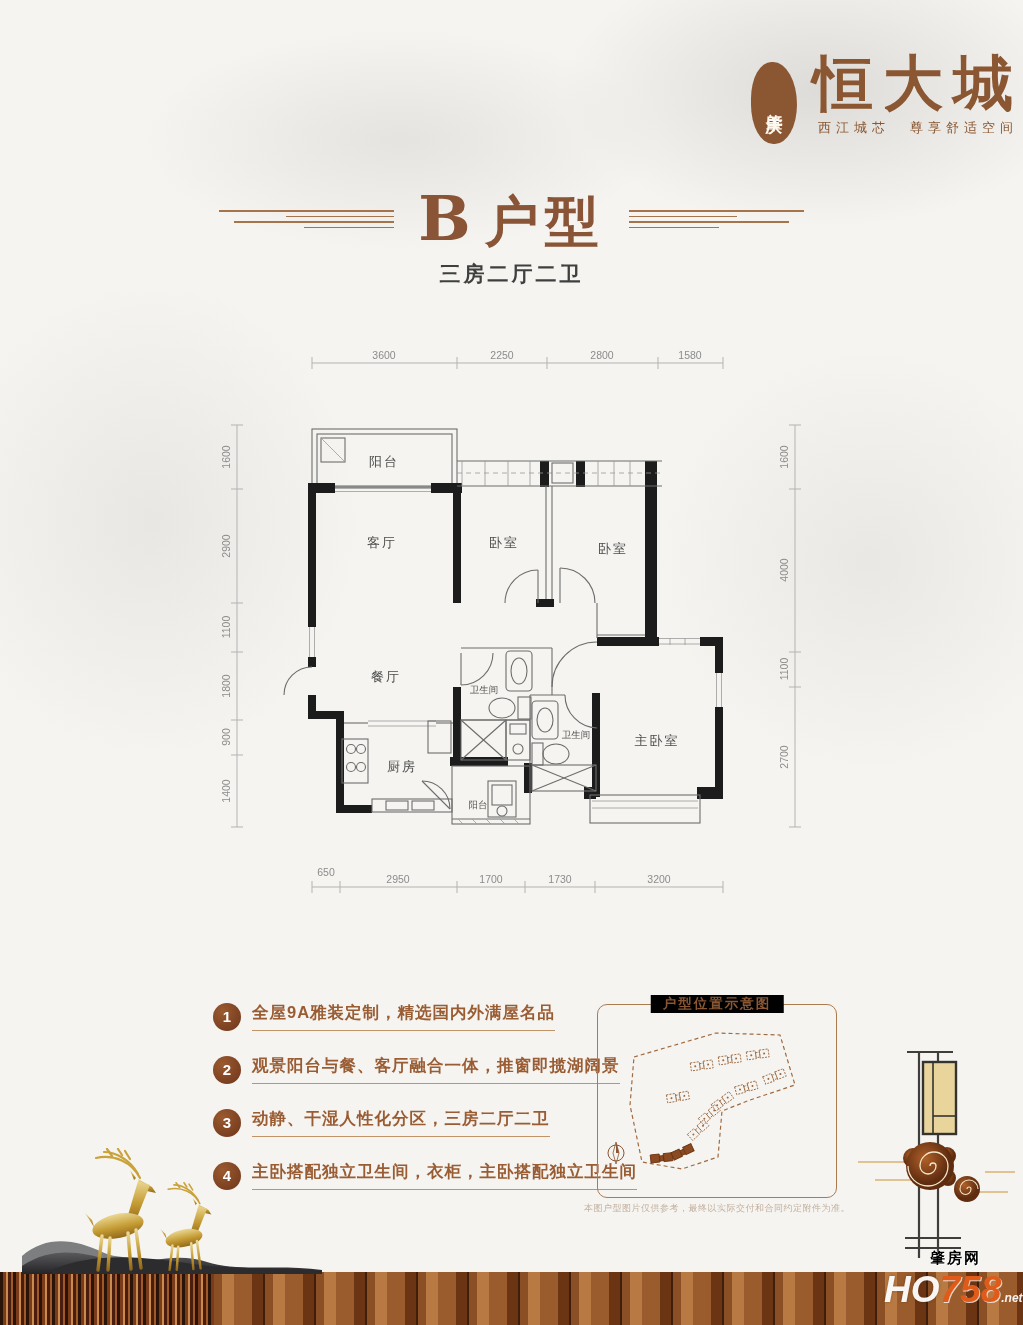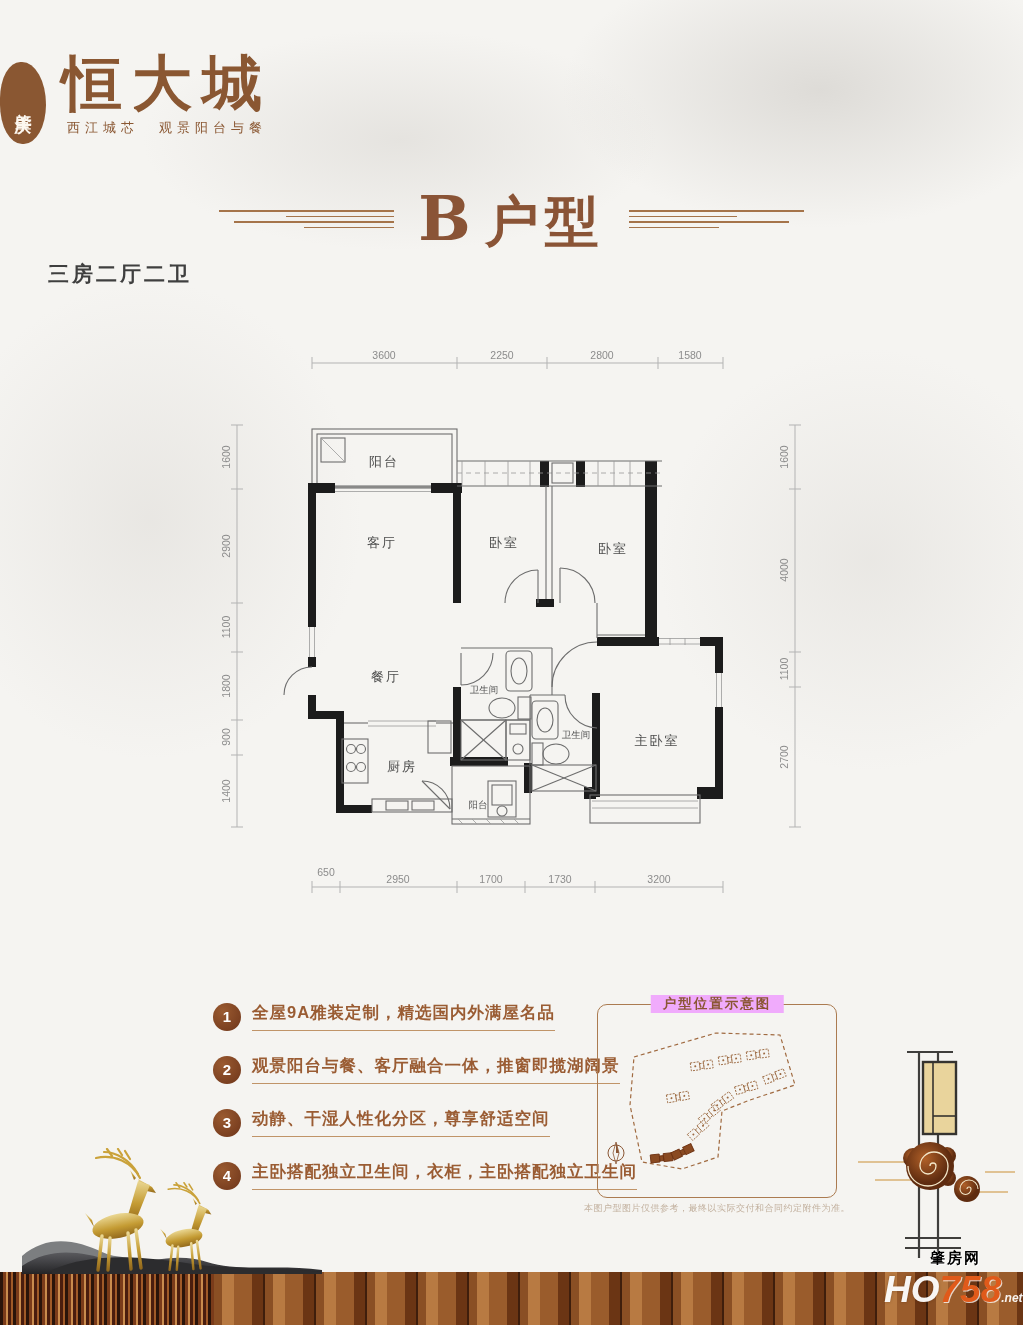--- a/index.html
+++ b/index.html
@@ -8,21 +8,21 @@
     background:#f5f4f1;
     font-family:"Liberation Sans",sans-serif;
   }
   .mist{position:absolute;pointer-events:none;}
   .mist1{left:540px;top:-60px;width:560px;height:300px;background:radial-gradient(ellipse at center,rgba(202,199,194,.55),rgba(202,199,194,0) 65%);}
   .mist2{left:120px;top:20px;width:560px;height:240px;background:radial-gradient(ellipse at center,rgba(210,207,202,.45),rgba(210,207,202,0) 65%);}
   .mist3{left:-80px;top:260px;width:460px;height:520px;background:radial-gradient(ellipse at center,rgba(214,211,206,.40),rgba(214,211,206,0) 65%);}
   .mist4{left:640px;top:330px;width:460px;height:460px;background:radial-gradient(ellipse at center,rgba(212,209,204,.35),rgba(212,209,204,0) 65%);}
 
   
-  .logo{position:absolute;left:0;right:0;top:52px;display:flex;justify-content:flex-start;}
+  .logo{position:absolute;left:0;right:0;top:52px;display:flex;justify-content:flex-end;}
   .logo-inner{display:flex;align-items:flex-start;}
   .seal{width:46px;height:82px;margin-top:10px;background:#8a5732;border-radius:46% 54% 50% 50%;
         display:flex;align-items:center;justify-content:center;
         color:#fdf8f0;font-size:17px;font-weight:bold;
         writing-mode:vertical-rl;text-orientation:upright;letter-spacing:3px;}
   .brand-col{display:flex;flex-direction:column;align-items:center;margin-left:16px;}
   .brand{font-family:"DejaVu Serif","Liberation Serif",serif;font-weight:bold;
          font-size:60px;line-height:1.05;color:#8a5732;letter-spacing:10px;}
   .tagline{margin-top:4px;color:#8a5732;font-size:13px;letter-spacing:5px;display:flex;gap:20px;}
 
@@ -32,22 +32,22 @@
   .deco div{background:#a5744a;}
   .deco.left div{align-self:flex-end;}
   .deco.right div{align-self:flex-start;}
   .ln1{width:175px;height:2px;}
   .ln2{width:108px;height:1px;}
   .ln3{width:160px;height:2px;}
   .ln4{width:90px;height:1px;}
   .title-text{display:flex;align-items:baseline;gap:14px;color:#8a5436;}
   .title-b{font-family:"DejaVu Serif","Liberation Serif",serif;font-weight:bold;font-size:62px;line-height:1;}
   .title-cn{font-family:"DejaVu Serif","Liberation Serif",serif;font-weight:bold;font-size:54px;line-height:1;letter-spacing:6px;}
-  .subtitle{position:absolute;left:0;right:0;top:260px;display:flex;gap:48px;
-            font-size:21px;color:#3f3f3f;letter-spacing:3px;font-weight:bold;padding-left:48px;}
+  .subtitle{position:absolute;left:0;right:0;top:260px;display:flex;justify-content:center;gap:48px;
+            font-size:21px;color:#3f3f3f;letter-spacing:3px;font-weight:bold;}
   .subtitle sup{font-size:11px;}
 
   
   .plan-svg{position:absolute;left:200px;top:335px;}
   .wall{fill:#1c1c1c;}
   .thin{stroke:#6d6d6d;stroke-width:1.1;fill:none;}
   .thin2{stroke:#9a9a9a;stroke-width:.8;fill:none;}
   .dim{stroke:#b3b3b3;stroke-width:1;fill:none;}
   .dimtxt{fill:#8c8c8c;font-size:10.5px;}
   .room{fill:#4c4c4c;font-size:13px;letter-spacing:2px;}
@@ -59,21 +59,21 @@
   .badge{width:28px;height:28px;border-radius:50%;flex:0 0 28px;
          background:radial-gradient(circle at 35% 30%,#9a5a30,#6e351a);
          color:#fff;font-size:15px;font-weight:bold;display:flex;align-items:center;justify-content:center;}
   .feature-text{margin-left:11px;font-size:16.5px;font-weight:bold;color:#9a5c33;
                 letter-spacing:1px;padding-bottom:6px;border-bottom:1px solid #c09468;}
 
   
   .map-box{position:absolute;left:597px;top:1004px;width:238px;height:192px;
            border:1.5px solid #ab7b50;border-radius:10px;}
   .map-title{position:absolute;top:-10px;left:50%;transform:translateX(-50%);
-             background:#f0abfc;padding:0 12px;white-space:nowrap;
+             background:#000000;padding:0 12px;white-space:nowrap;
              color:#8a5634;font-size:13.5px;font-weight:bold;letter-spacing:2px;}
   .map-disclaimer{position:absolute;left:584px;top:1202px;width:266px;text-align:right;
                   font-size:9px;color:#c2b09e;letter-spacing:.5px;}
 
   
   .decor-svg{position:absolute;left:853px;top:1038px;}
   .deer-svg{position:absolute;left:22px;top:1148px;z-index:5;}
   .wood{position:absolute;left:0;top:1272px;width:1023px;height:53px;z-index:4;}
   .wood .stripes{position:absolute;left:0;top:0;width:214px;height:100%;
     background:repeating-linear-gradient(90deg,#2a140a 0 3px,#7a3b1a 3px 6px,#c98c4e 6px 8px,#4a1d0e 8px 11px,#a05a28 11px 13px);}
@@ -97,21 +97,21 @@
 <div class="mist mist3"></div>
 <div class="mist mist4"></div>
 
 <div class="logo">
   <div class="logo-inner">
     <div class="seal">肇庆</div>
     <div class="brand-col">
       <div class="brand">恒大城</div>
       <div class="tagline">
         <span>西江城芯</span>
-        <span>观景阳台与餐</span>
+        <span>尊享舒适空间</span>
       </div>
     </div>
   </div>
 </div>
 
 <div class="title-row">
   <div class="deco left">
     <div class="ln1"></div>
       <div class="ln2"></div>
       <div class="ln3"></div>
@@ -344,21 +344,21 @@
   <div class="feature">
     <div class="badge">1</div>
     <div class="feature-text">全屋9A雅装定制，精选国内外满屋名品</div>
   </div>
   <div class="feature">
     <div class="badge">2</div>
     <div class="feature-text">观景阳台与餐、客厅融合一体，推窗即揽湖阔景</div>
   </div>
   <div class="feature">
     <div class="badge">3</div>
-    <div class="feature-text">动静、干湿人性化分区，尊享舒适空间</div>
+    <div class="feature-text">动静、干湿人性化分区，三房二厅二卫</div>
   </div>
   <div class="feature">
     <div class="badge">4</div>
     <div class="feature-text">主卧搭配独立卫生间，衣柜，主卧搭配独立卫生间</div>
   </div>
 </div>
 
 <div class="map-box">
   <div class="map-title">户型位置示意图</div>
   <svg width="235" height="189" viewBox="0 0 235 189">

